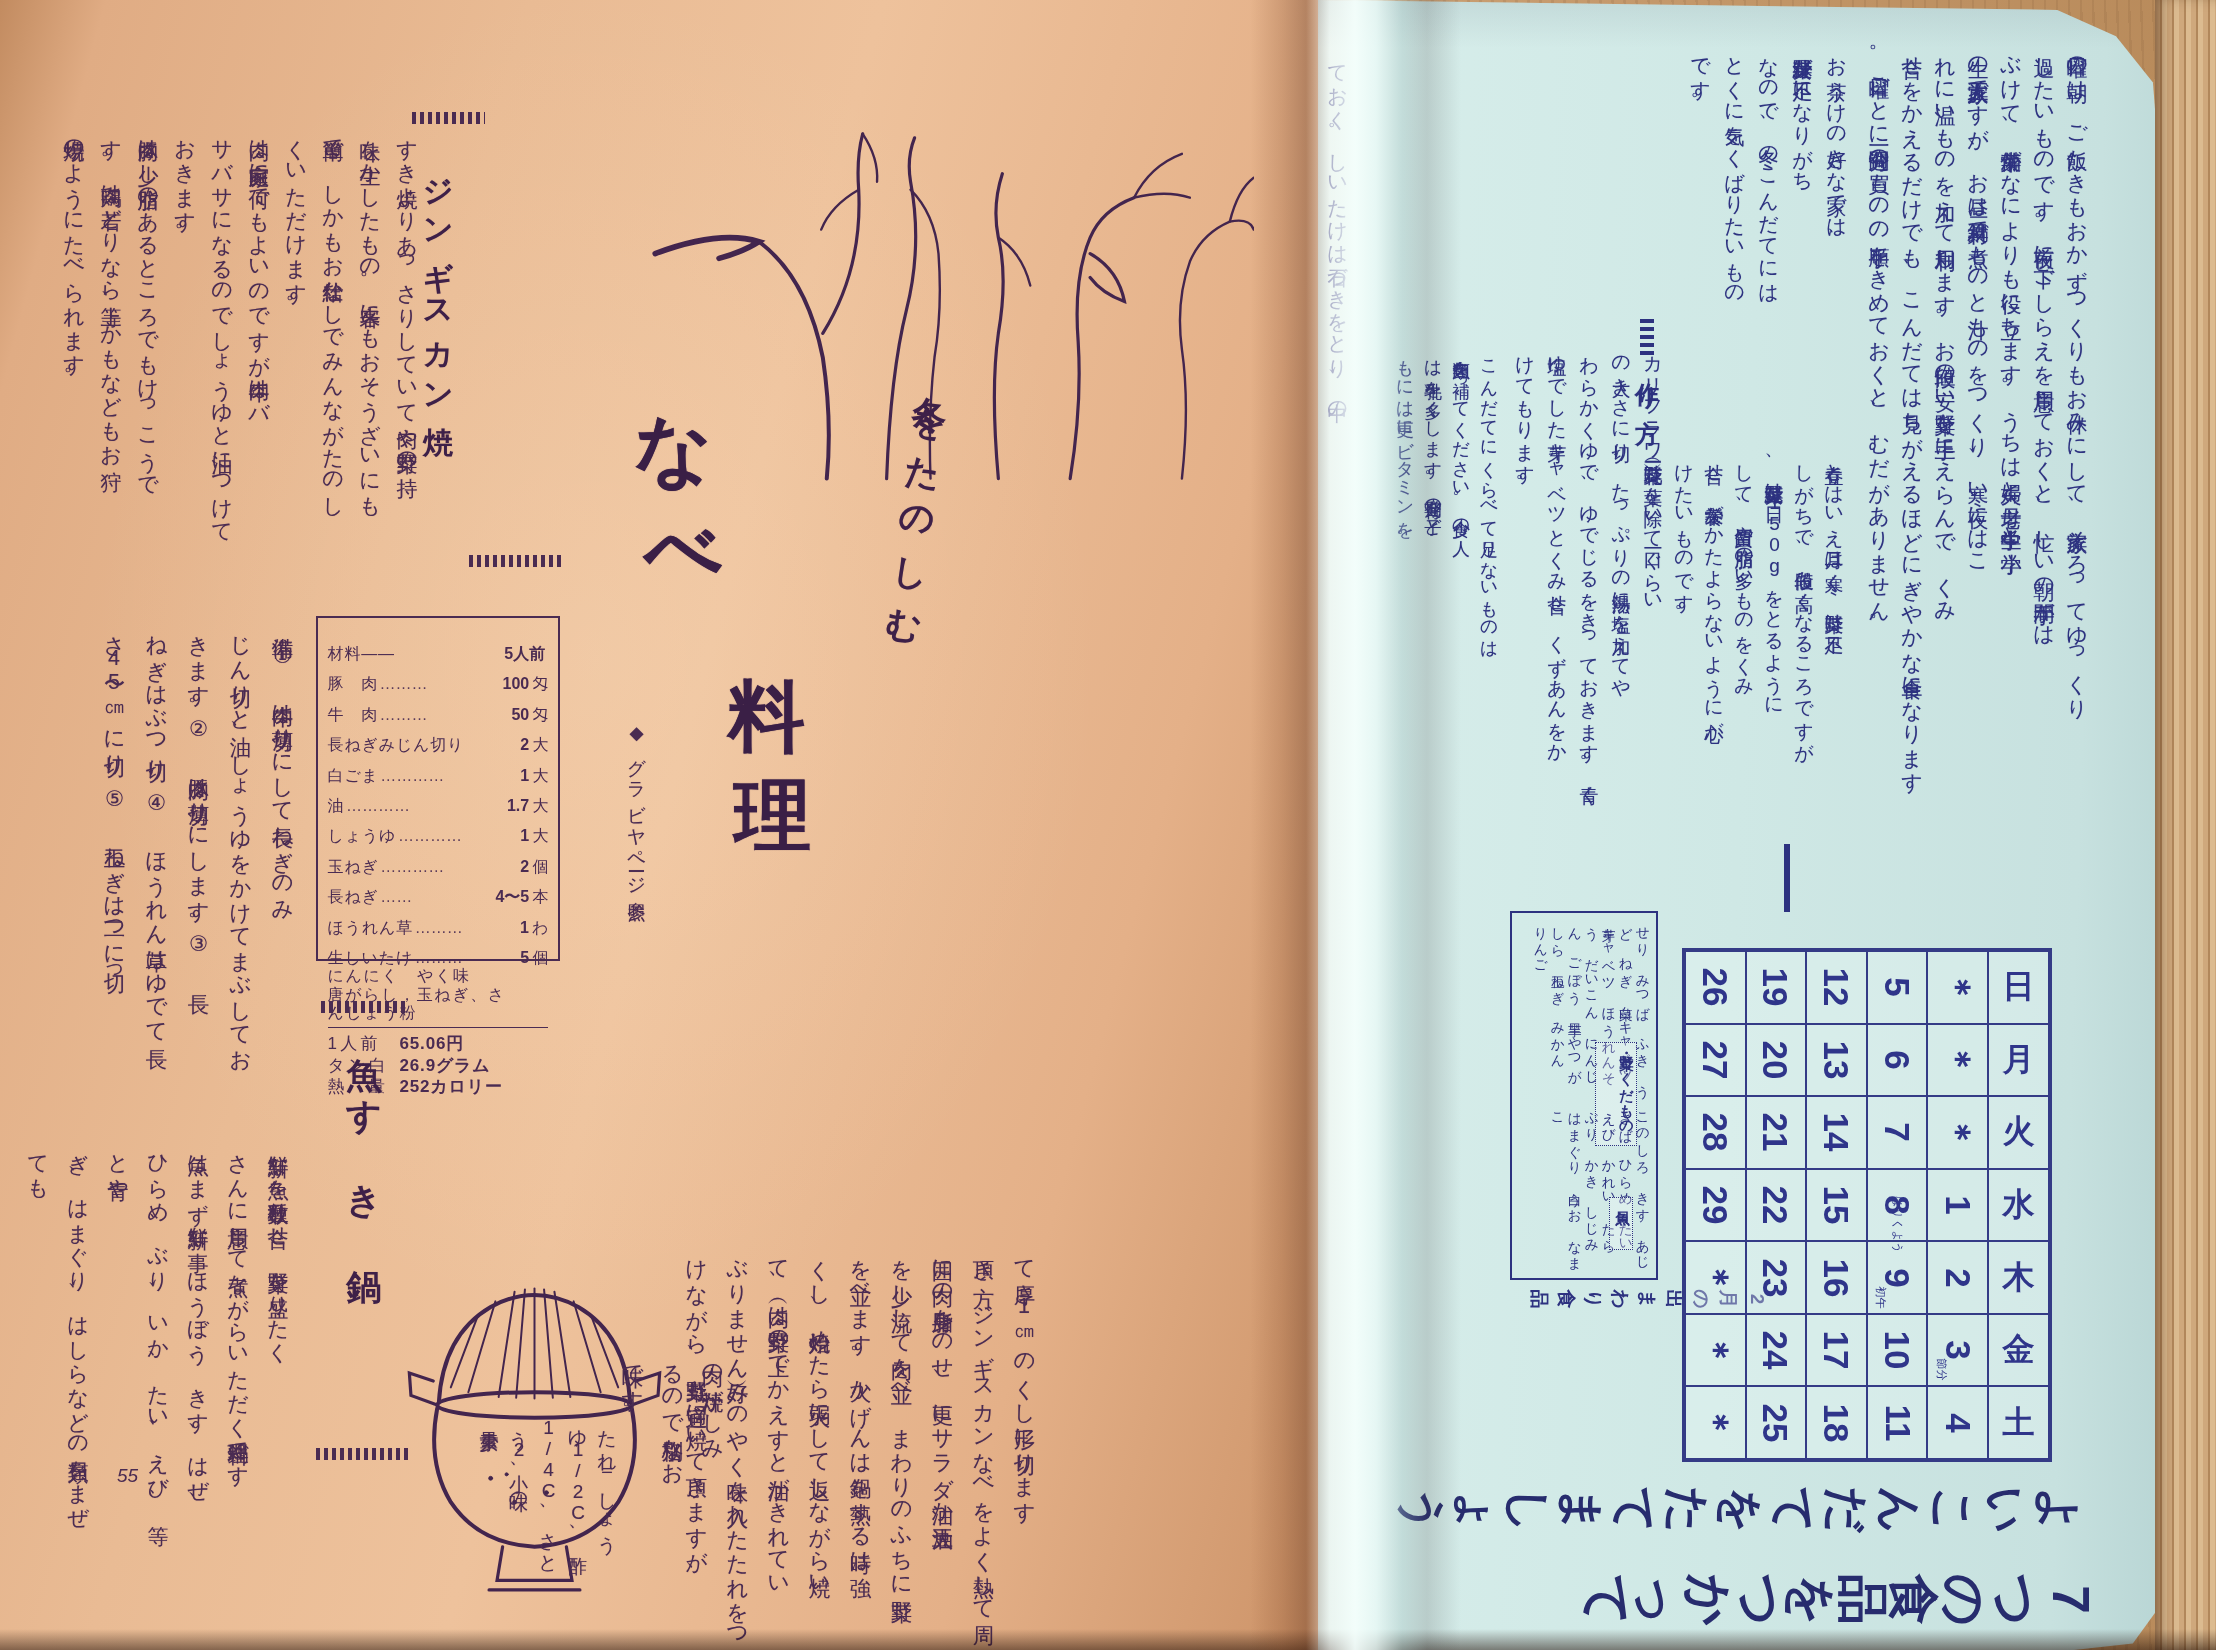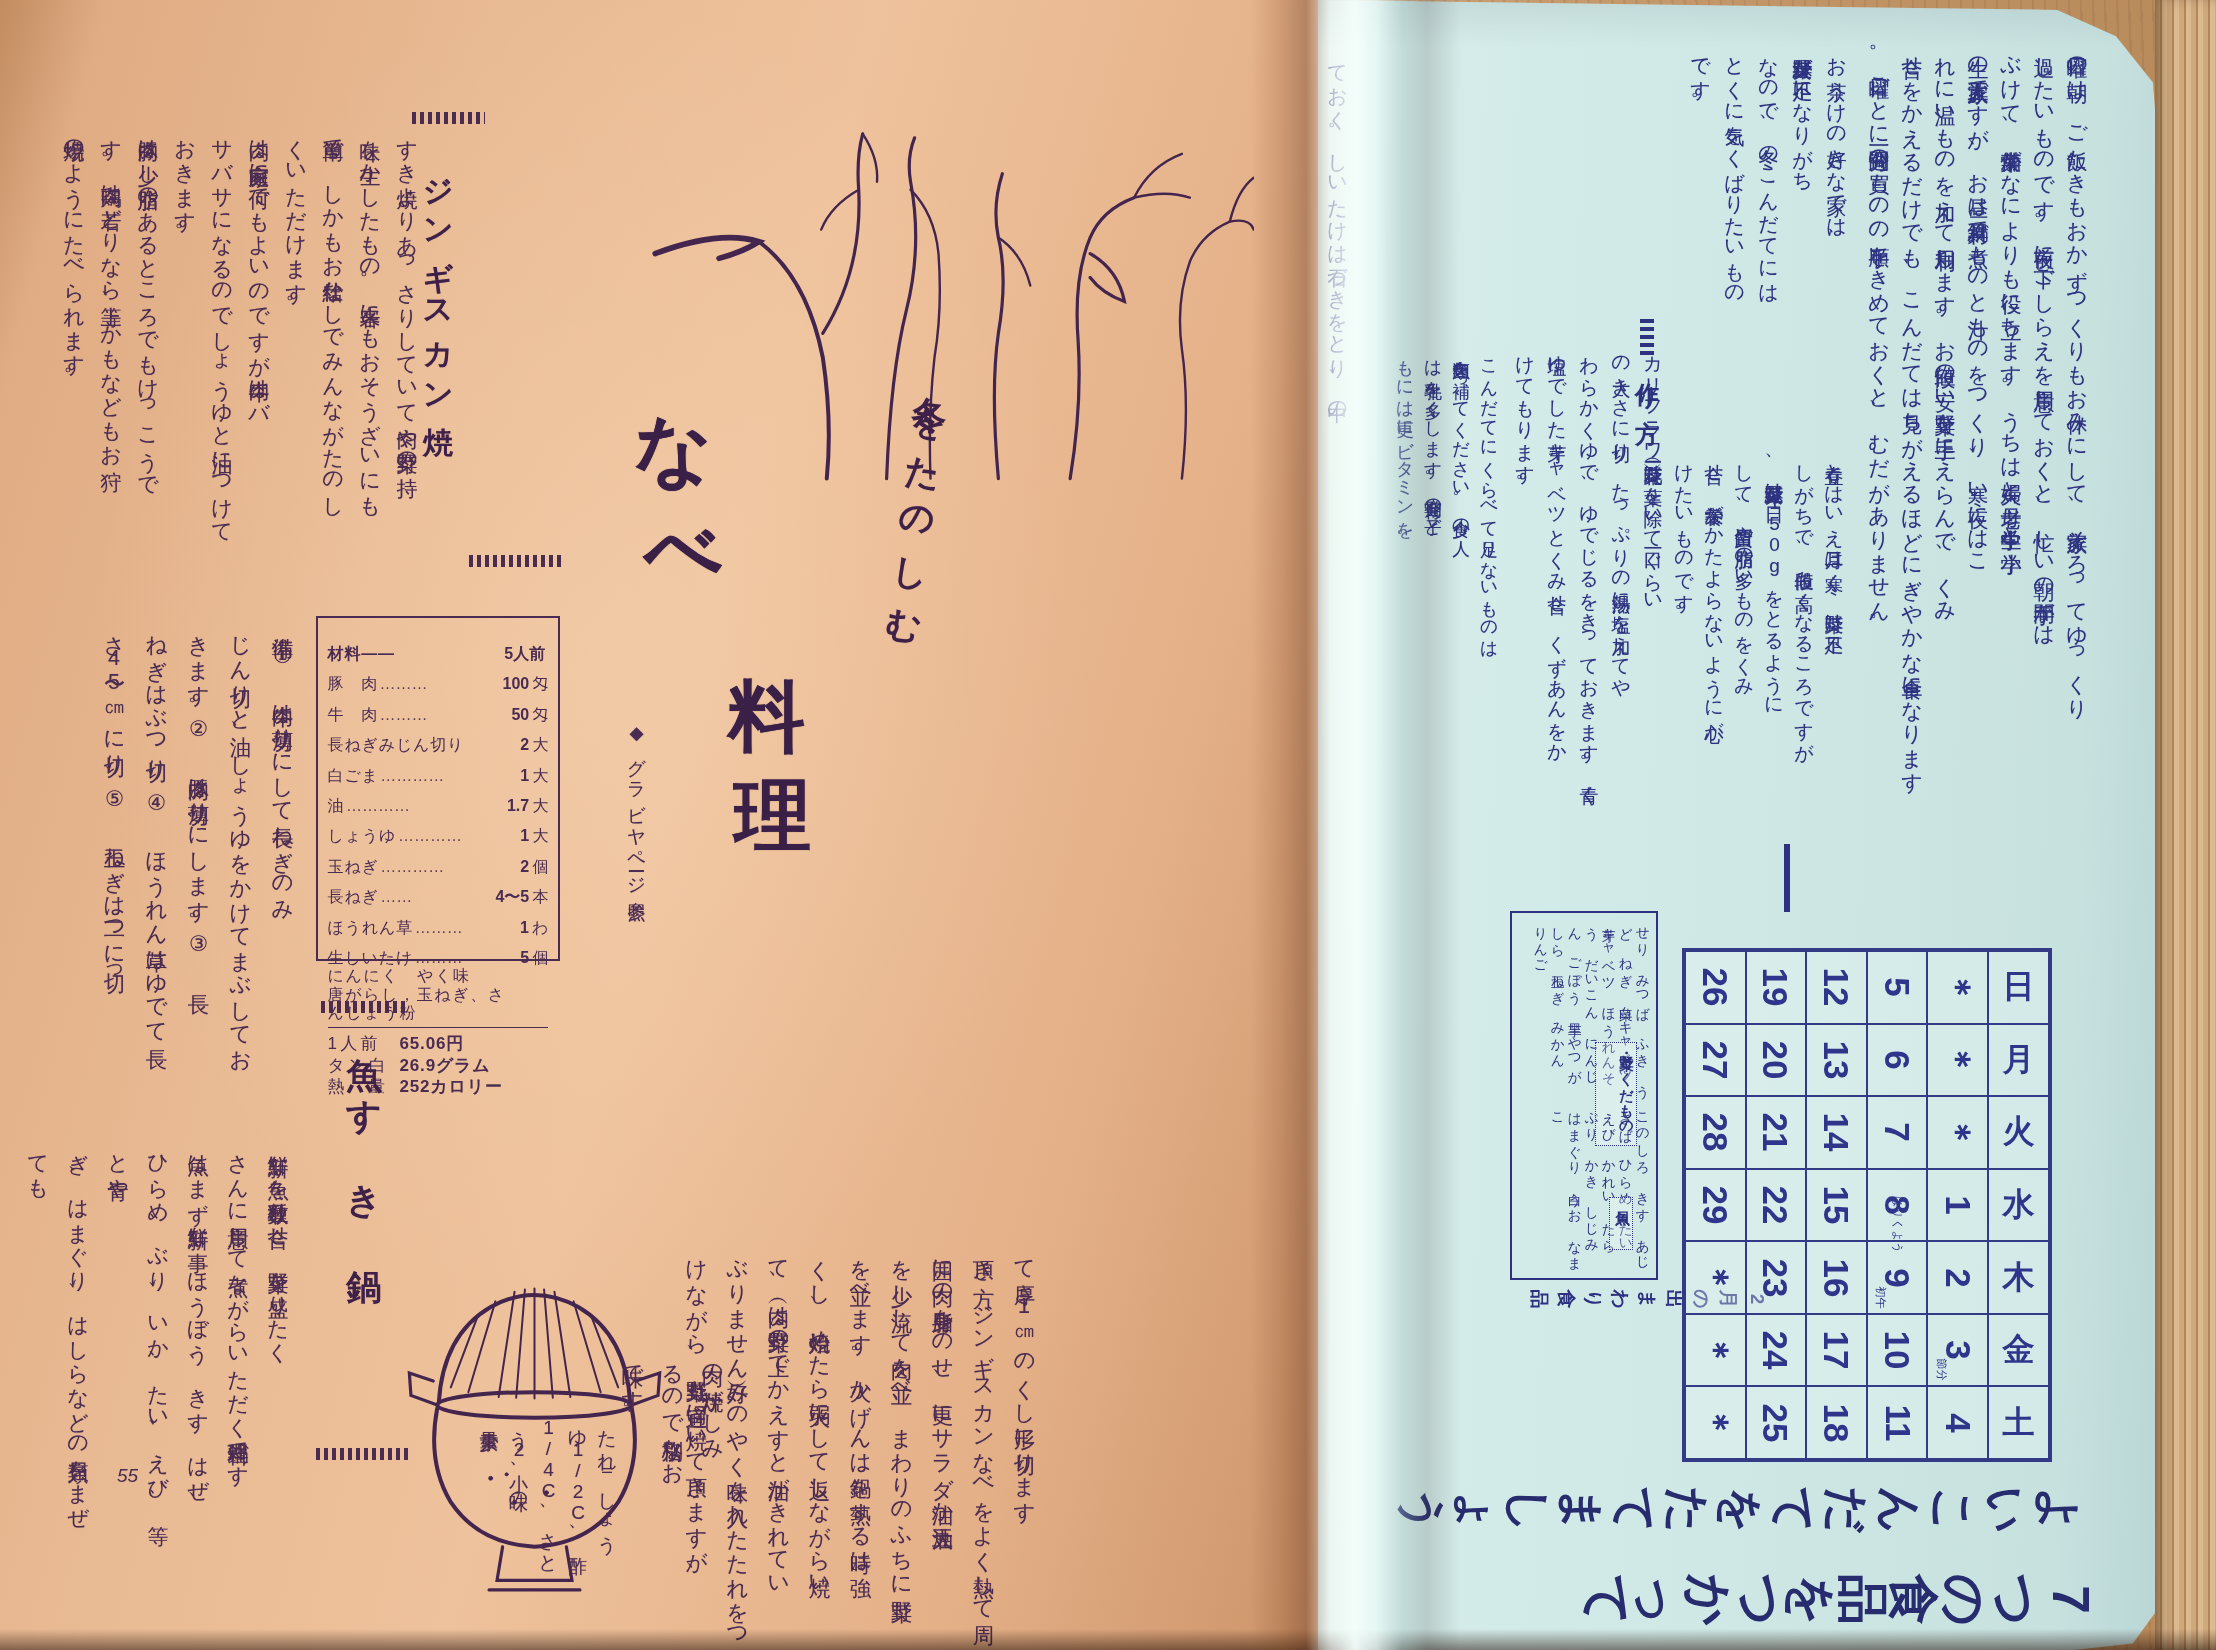--- a/index.html
+++ b/index.html
@@ -141,21 +141,21 @@
     <div class="vcols pitch53" style="left:89px;top:621px;width:214px;height:527px;font-size:21.5px;">
         <div class="vcol">準備　①　牛肉は薄切りにして長ねぎのみ</div>
         <div class="vcol">じん切りと油、しょうゆをかけてまぶしてお</div>
         <div class="vcol">きます。②　豚肉は薄切りにします。③　長</div>
         <div class="vcol">ねぎはぶつ切り、④　ほうれん草はゆでて長</div>
         <div class="vcol">さ4〜5㎝に切り、⑤　玉ねぎは二つに切っ</div>
       </div>
 
     <div class="mat-box">
       <div class="mrow">
-        <span class="mn" style="font-weight:bold;margin-top:19px;">材料——</span>
+        <span class="mn" style="font-weight:normal;margin-top:19px;">材料——</span>
         <span class="md"></span>
         <span class="mq">5人前</span>
       </div>
       <div>
           <div class="mrow">
             <span class="mn">豚　肉</span>
             <span class="md">………</span>
             <span class="mq">100</span>
             <span class="mu">匁</span>
           </div>

